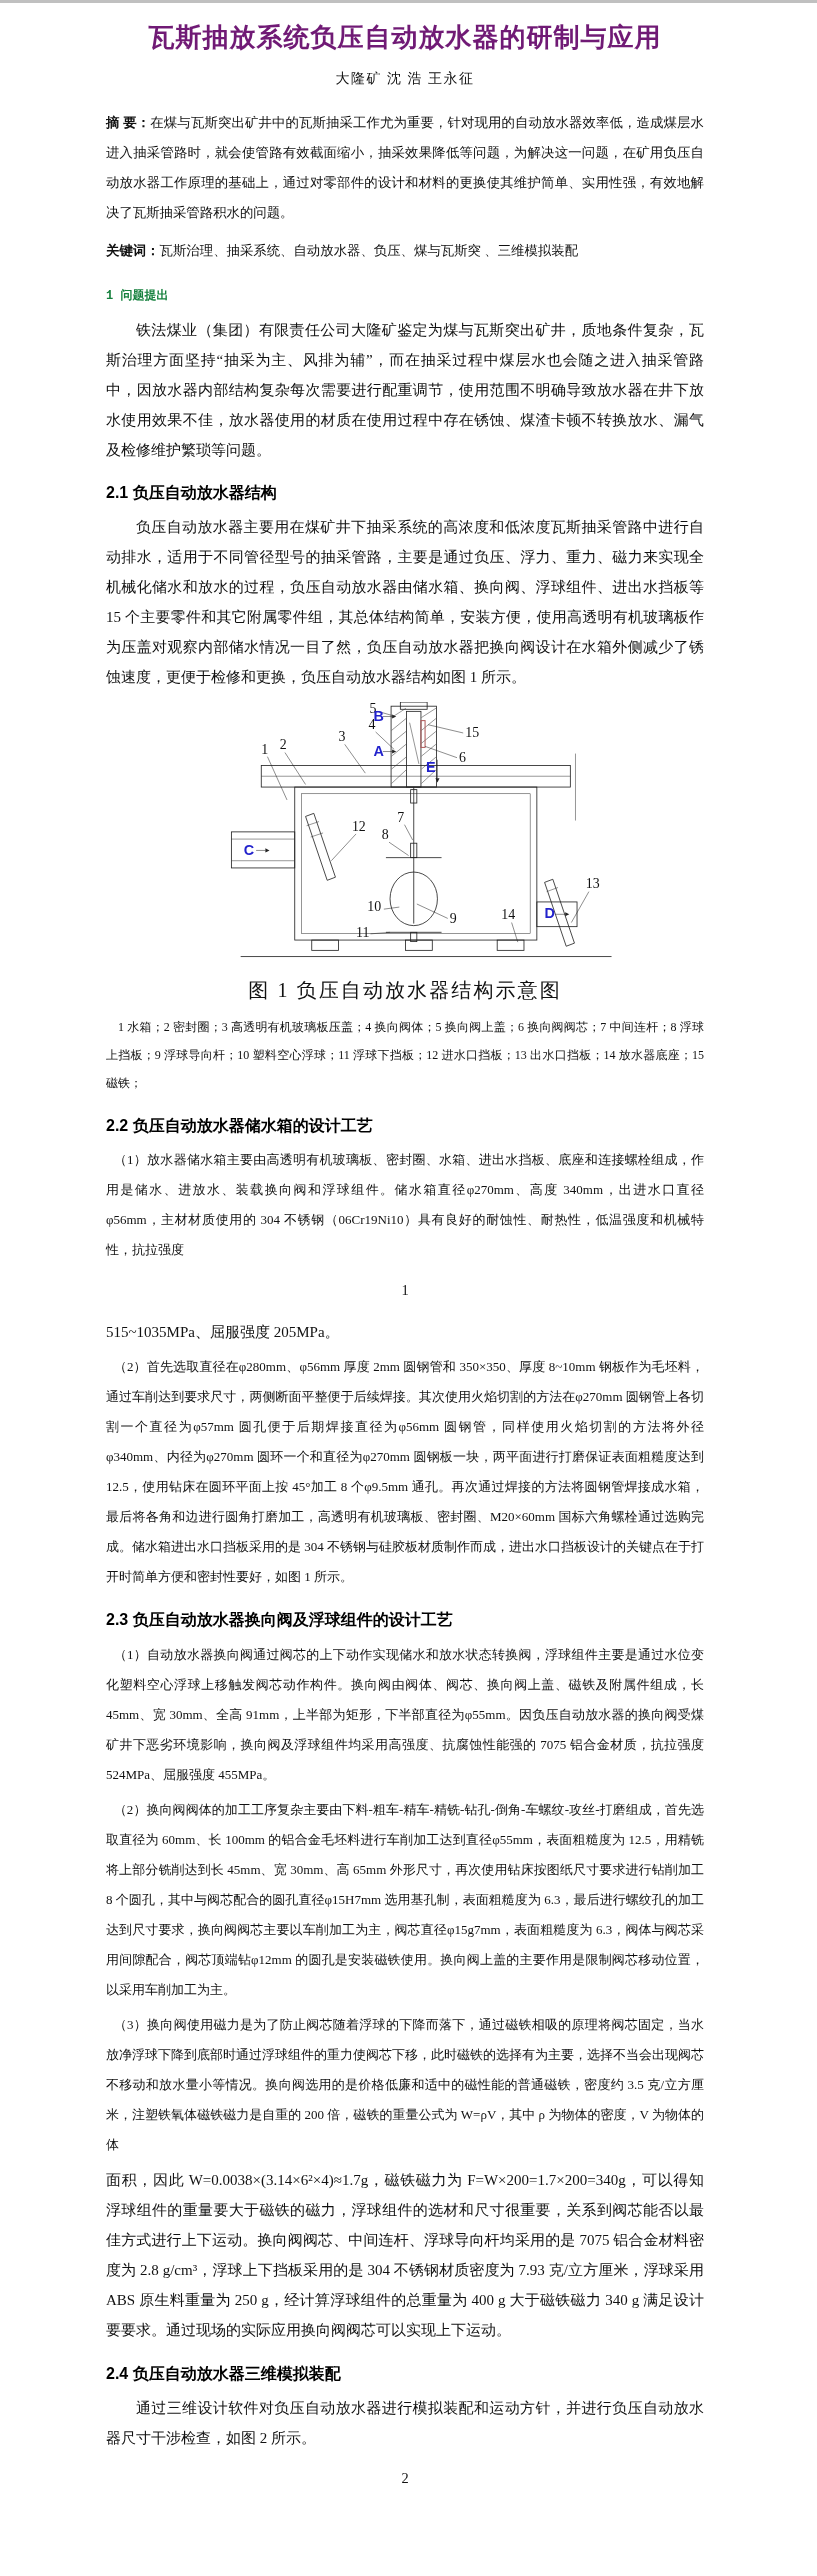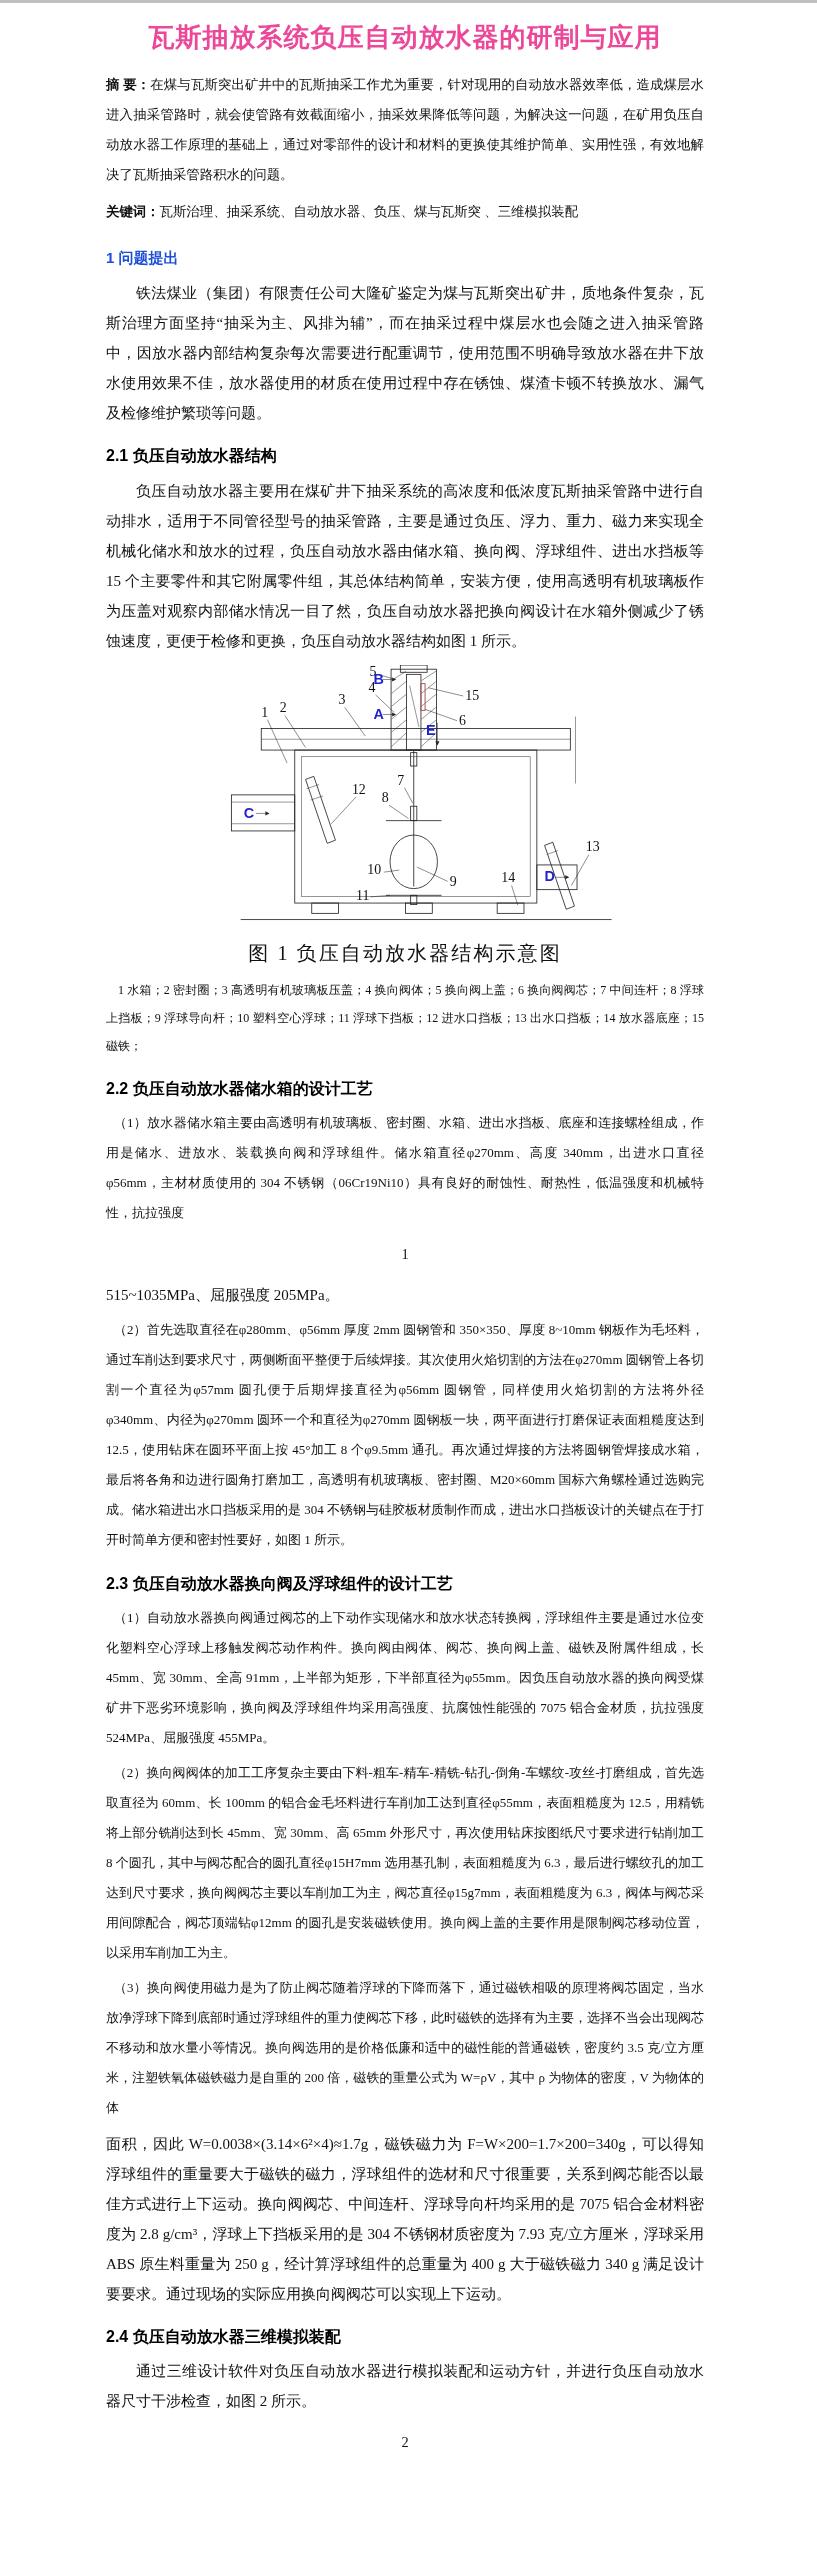--- a/index.html
+++ b/index.html
@@ -6,28 +6,28 @@
   .page{
     width:818px; min-height:3992px; margin:0 auto; background:#ffffff;
     border-top:3.1px solid #c0c0c0; box-sizing:border-box;
     padding:14.4px 114px 20.6px 106px;
     font-family:"Liberation Serif","DejaVu Serif",serif;
     color:#111;
   }
   .title{
     font-family:"Liberation Sans","DejaVu Sans",sans-serif;
     font-weight:bold; font-size:26px; text-align:center; letter-spacing:1px;
-    margin:3.1px 0 14.4px 0; color:#ec4899;
+    margin:3.1px 0 14.4px 0; color:#701a75;
   }
   .authors{ text-align:center; font-size:14px; margin:9.3px 0 20.6px 0; letter-spacing:1.5px;}
   .abstract, .keywords{ font-size:13.4px; line-height:30px; text-align:justify; margin:0 0 7.2px 0;}
   .abstract b, .keywords b{font-family:"Liberation Sans",sans-serif;}
   h2.sec{
-    font-family:Liberation Sans, sans-serif;
-    font-size:15px; margin:21.6px 0 10.3px 0; color:#1d4ed8; font-weight:bold;
+    font-family:Liberation Mono, monospace;
+    font-size:12px; margin:21.6px 0 10.3px 0; color:#15803d; font-weight:bold;
   }
   h3.sec{
     font-family:"Liberation Sans","DejaVu Sans",sans-serif;
     font-size:16px; margin:18.5px 0 8.2px 0; color:#000; font-weight:bold;
   }
   p.para{ font-size:15px; line-height:30px; text-align:justify; margin:0 0 5.2px 0; text-indent:2em;}
   p.para-num{ font-size:13px; line-height:30px; text-align:justify; margin:0 0 5.2px 0; text-indent:0.6em;}
   p.para-cont{ font-size:15px; line-height:30px; text-align:justify; margin:0 0 5.2px 0; text-indent:0;}
   p.legend{ font-size:12px; line-height:28px; text-align:justify; margin:4.1px 0 5.2px 0; text-indent:1em;}
   .pagenum{ text-align:center; font-size:14.4px; margin:17.5px 0 17.5px 0;}
@@ -38,20 +38,21 @@
   svg .lead{ stroke:#222; fill:none; stroke-width:1;}
   svg .num{ font-family:"Liberation Serif",serif; font-size:27px; fill:#111;}
   svg .blu{ font-family:"Liberation Sans",sans-serif; font-size:28px; font-weight:bold; fill:#2323cc;}
 </style>
 </head>
 <body>
 
 <div class="page">
 
   <h1 class="title">瓦斯抽放系统负压自动放水器的研制与应用</h1>
+  <div class="authors">大隆矿  沈 浩 王永征</div>
 
   <p class="abstract"><b>摘 要：</b><span>在煤与瓦斯突出矿井中的瓦斯抽采工作尤为重要，针对现用的自动放水器效率低，造成煤层水进入抽采管路时，就会使管路有效截面缩小，抽采效果降低等问题，为解决这一问题，在矿用负压自动放水器工作原理的基础上，通过对零部件的设计和材料的更换使其维护简单、实用性强，有效地解决了瓦斯抽采管路积水的问题。</span></p>
   <p class="keywords"><b>关键词：</b><span>瓦斯治理、抽采系统、自动放水器、负压、煤与瓦斯突 、三维模拟装配</span></p>
 
   <h2 class="sec">1 问题提出</h2>
   <p class="para">铁法煤业（集团）有限责任公司大隆矿鉴定为煤与瓦斯突出矿井，质地条件复杂，瓦斯治理方面坚持“抽采为主、风排为辅”，而在抽采过程中煤层水也会随之进入抽采管路中，因放水器内部结构复杂每次需要进行配重调节，使用范围不明确导致放水器在井下放水使用效果不佳，放水器使用的材质在使用过程中存在锈蚀、煤渣卡顿不转换放水、漏气及检修维护繁琐等问题。</p>
 
   <h3 class="sec">2.1 负压自动放水器结构</h3>
   <p class="para">负压自动放水器主要用在煤矿井下抽采系统的高浓度和低浓度瓦斯抽采管路中进行自动排水，适用于不同管径型号的抽采管路，主要是通过负压、浮力、重力、磁力来实现全机械化储水和放水的过程，负压自动放水器由储水箱、换向阀、浮球组件、进出水挡板等 15 个主要零件和其它附属零件组，其总体结构简单，安装方便，使用高透明有机玻璃板作为压盖对观察内部储水情况一目了然，负压自动放水器把换向阀设计在水箱外侧减少了锈蚀速度，更便于检修和更换，负压自动放水器结构如图 1 所示。</p>
 

